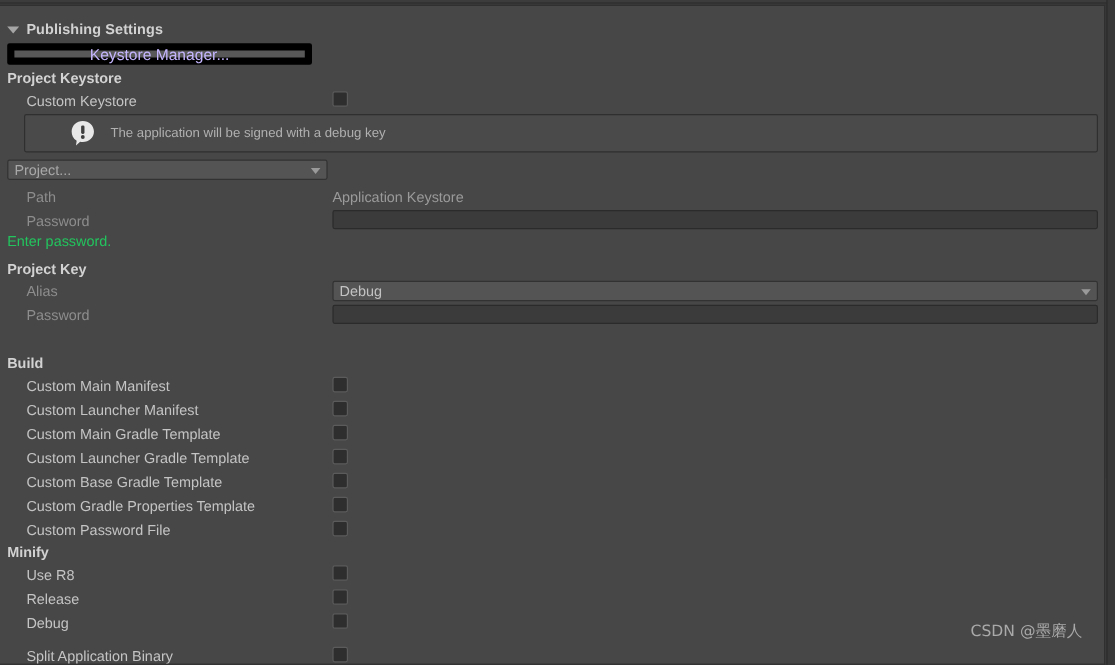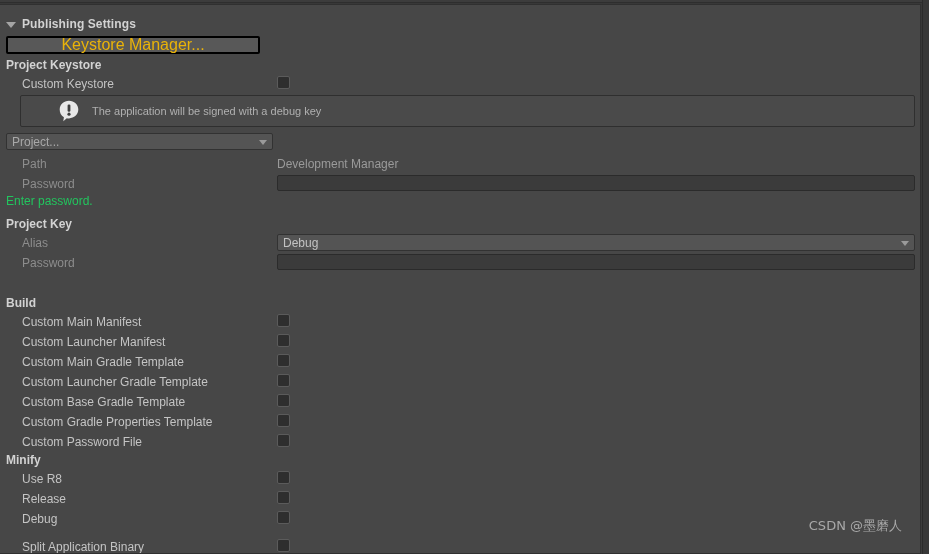--- a/index.html
+++ b/index.html
@@ -74,28 +74,28 @@
     color: #d2d2d2;
     letter-spacing: 0.1px;
   }
 
   
   .btn {
     position: absolute;
     left: 6px; top: 31px;
     width: 254px; height: 18px;
     background: #585858;
-    border: 2px solid #000000;
+    border: 6px solid #000000;
     border-radius: 2px;
     box-sizing: border-box;
     display: flex;
     align-items: center;
     justify-content: center;
-    color: #eab308;
-    font-size: 16px;
+    color: #c4b5fd;
+    font-size: 13px;
     cursor: default;
   }
 
   
   .group-header {
     position: absolute;
     left: 6px;
     font-weight: bold;
     font-size: 12px;
     color: #d2d2d2;
@@ -245,21 +245,21 @@
       </div>
       <div class="warn-text">The application will be signed with a debug key</div>
     </div>
 
     <div class="popup" style="left:6px; top:128px; width:267px;">
       <span>Project...</span>
       <span class="pop-arrow"></span>
     </div>
 
     <div class="row-label disabled" style="top:151px;">Path</div>
-    <div class="right-label" style="left:277px; top:151px;">Development Manager</div>
+    <div class="right-label" style="left:277px; top:151px;">Application Keystore</div>
 
     <div class="row-label disabled" style="top:171px;">Password</div>
     <div class="textfield" style="left:277px; top:170px; width:638px;"></div>
 
     <div class="plain-text" style="top:188px;">Enter password.</div>
 
     <div class="group-header" style="top:211px;">Project Key</div>
 
     <div class="row-label disabled" style="top:230px;">Alias</div>
     <div class="popup light-text" style="left:277px; top:229px; width:638px;">

